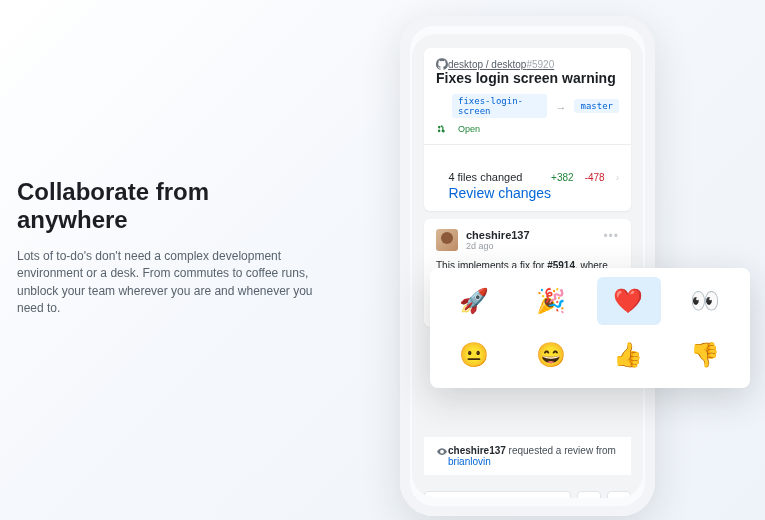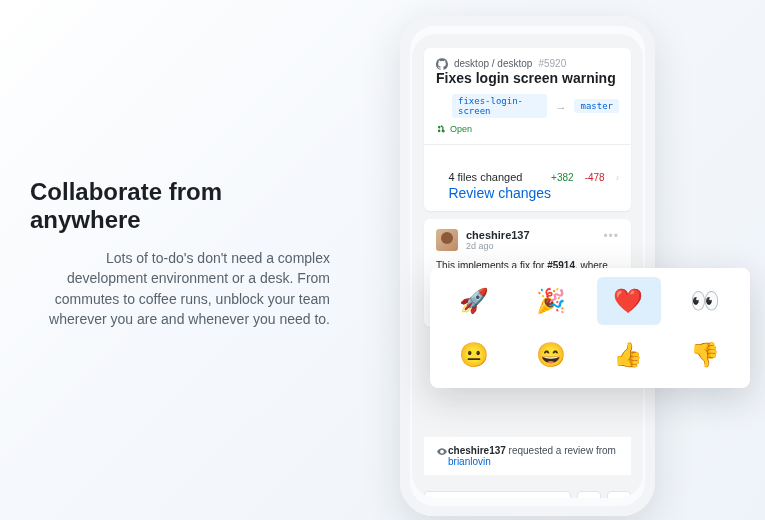--- a/index.html
+++ b/index.html
@@ -1,37 +1,37 @@
 <!DOCTYPE html>
 <html><head>
 <meta charset="utf-8">
 <style>
   * { box-sizing: border-box; margin: 0; padding: 0; }
   html, body { width: 765px; height: 520px; font-family: -apple-system, BlinkMacSystemFont, "Segoe UI", Helvetica, Arial, sans-serif; background: linear-gradient(135deg, #ffffff 0%, #f5f8fc 40%, #eef3f9 100%); overflow: hidden; position: relative; }
 
-  .hero-left { position: absolute; left: 30px; top: 178px; width: 300px; }
+  .hero-left { position: absolute; left: 17px; top: 178px; width: 300px; }
   .hero-title { font-size: 24px; font-weight: 600; color: #1b1f23; margin-bottom: 14px; }
-  .hero-desc  { font-size: 14px; line-height: 1.45; color: #59636d; text-align: right; }
+  .hero-desc  { font-size: 12px; line-height: 1.45; color: #59636d; }
 
   
   .phone { position: absolute; left: 400px; top: 16px; width: 255px; height: 500px; border-radius: 34px; background: #fafbfc; box-shadow: 0 12px 40px rgba(27,31,35,.12), inset 0 0 0 10px #f2f4f7; padding: 18px 12px 12px 12px; }
   .screen { position: absolute; left: 12px; right: 12px; top: 18px; bottom: 18px; border-radius: 24px; background: #f3f4f6; overflow: hidden; }
 
   .card { margin: 14px 12px 8px 12px; background: #ffffff; border-radius: 6px; box-shadow: 0 1px 2px rgba(27,31,35,.06); padding: 10px 12px 10px 12px; }
   .card2 { margin: 4px 12px 0 12px; background: #ffffff; border-radius: 6px; box-shadow: 0 1px 2px rgba(27,31,35,.06); padding: 0; }
 
-  .repo-line { display: flex; align-items: flex-start; gap: 6px; font-size: 10px; color: #586069; }
+  .repo-line { display: flex; align-items: flex-end; font-size: 10px; color: #586069; text-decoration: underline; }
   .gh-icon   { width: 12px; height: 12px; }
   .repo-path { color: #586069; }
   .pr-num    { color: #a0a6ad; }
   .pr-title  { font-size: 14px; font-weight: 700; color: #1b1f23; margin-top: 0; }
   .branches  { margin-top: 8px; display: flex; align-items: center; gap: 8px; font-size: 9px; padding-left: 16px; }
   .branch    { font-family: ui-monospace, SFMono-Regular, Menlo, monospace; background: #eaf5ff; color: #0061d5; padding: 2px 6px; border-radius: 3px; }
   .arrow     { color: #a0a6ad; font-size: 11px; }
-  .state     { margin-top: 6px; display: flex; align-items: center; gap: 4px; font-size: 9px; color: #22863a; }
+  .state     { margin-top: 6px; display: flex; align-items: center; gap: 12px; font-size: 9px; color: #22863a; }
   .state svg { width: 10px; height: 10px; }
 
   .divider   { height: 1px; background: #ebedf0; margin: 10px -12px 8px -12px; }
   .files-row { display: flex; align-items: baseline; justify-content: flex-end; }
   .files     { font-size: 11px; color: #24292e; }
   .diffs     { display: flex; align-items: center; gap: 11px; font-size: 10px; margin-top: 19px; }
   .plus      { color: #22863a; }
   .minus     { color: #cb2431; }
   .chev      { color: #d1d5da; font-size: 10px; }
   .rev       { font-size: 14px; color: #0366d6; margin-top: 2px; }

